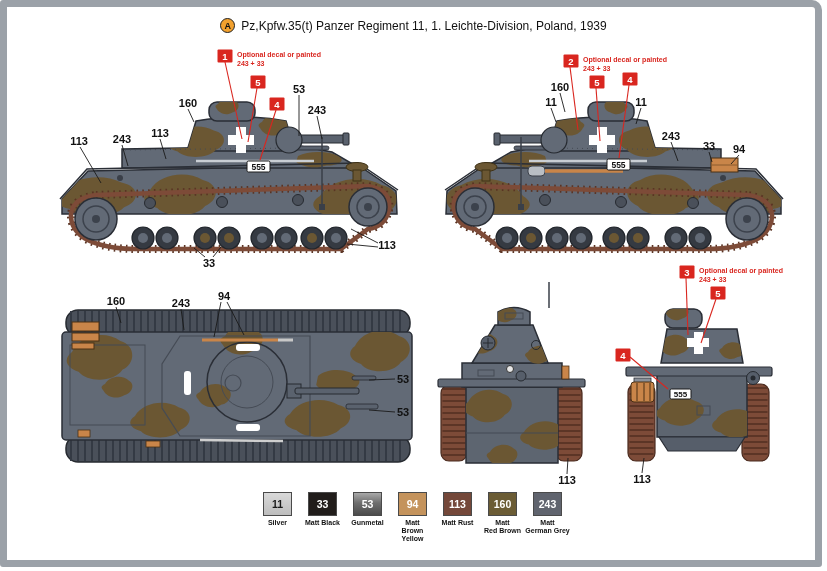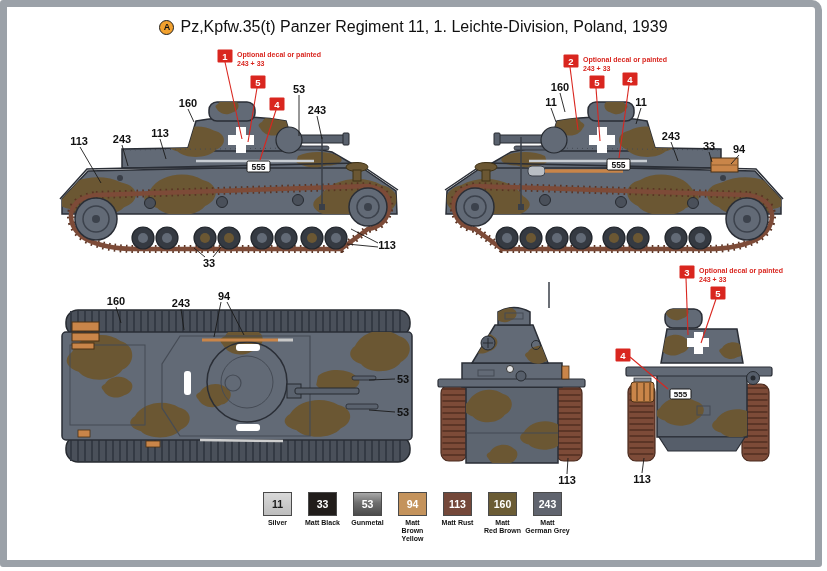--- a/index.html
+++ b/index.html
@@ -4,21 +4,21 @@
 <style>
   html,body{margin:0;padding:0;}
   .page{position:relative;width:827px;height:571px;background:#ffffff;overflow:hidden;
         font-family:"Liberation Sans",sans-serif;}
   .frame{position:absolute;left:0;top:0;right:5px;bottom:4px;border:7px solid #9ba1a8;
          border-radius:3px 10px 3px 3px;pointer-events:none;}
   .header{position:absolute;left:0;top:18px;width:100%;display:flex;justify-content:center;
           align-items:center;gap:6px;}
   .variant-badge{width:13px;height:13px;border-radius:50%;background:#f2a12e;border:1.5px solid #222;
           color:#111;font-size:9px;font-weight:bold;display:flex;align-items:center;justify-content:center;}
-  .sheet-title{font-size:16px;color:#111;}
+  .sheet-title{font-size:12px;color:#111;}
   svg{position:absolute;left:0;top:0;}
   .pl{position:absolute;transform:translate(-50%,-50%);font-size:11px;font-weight:bold;color:#111;
       white-space:nowrap;}
   .red-badge{position:absolute;transform:translate(-50%,-50%);width:15px;height:13px;background:#d9261f;
       color:#fff;font-size:9.5px;font-weight:bold;display:flex;align-items:center;justify-content:center;
       border-radius:1px;}
   .red-note{position:absolute;color:#d9261f;font-size:7px;font-weight:bold;line-height:9px;white-space:nowrap;}
   .legend{position:absolute;left:255px;top:492px;display:flex;}
   .legend-item{width:45px;text-align:center;}
   .swatch{width:29px;height:24px;margin:0 auto;border:1px solid #4a4a4a;box-sizing:border-box;

